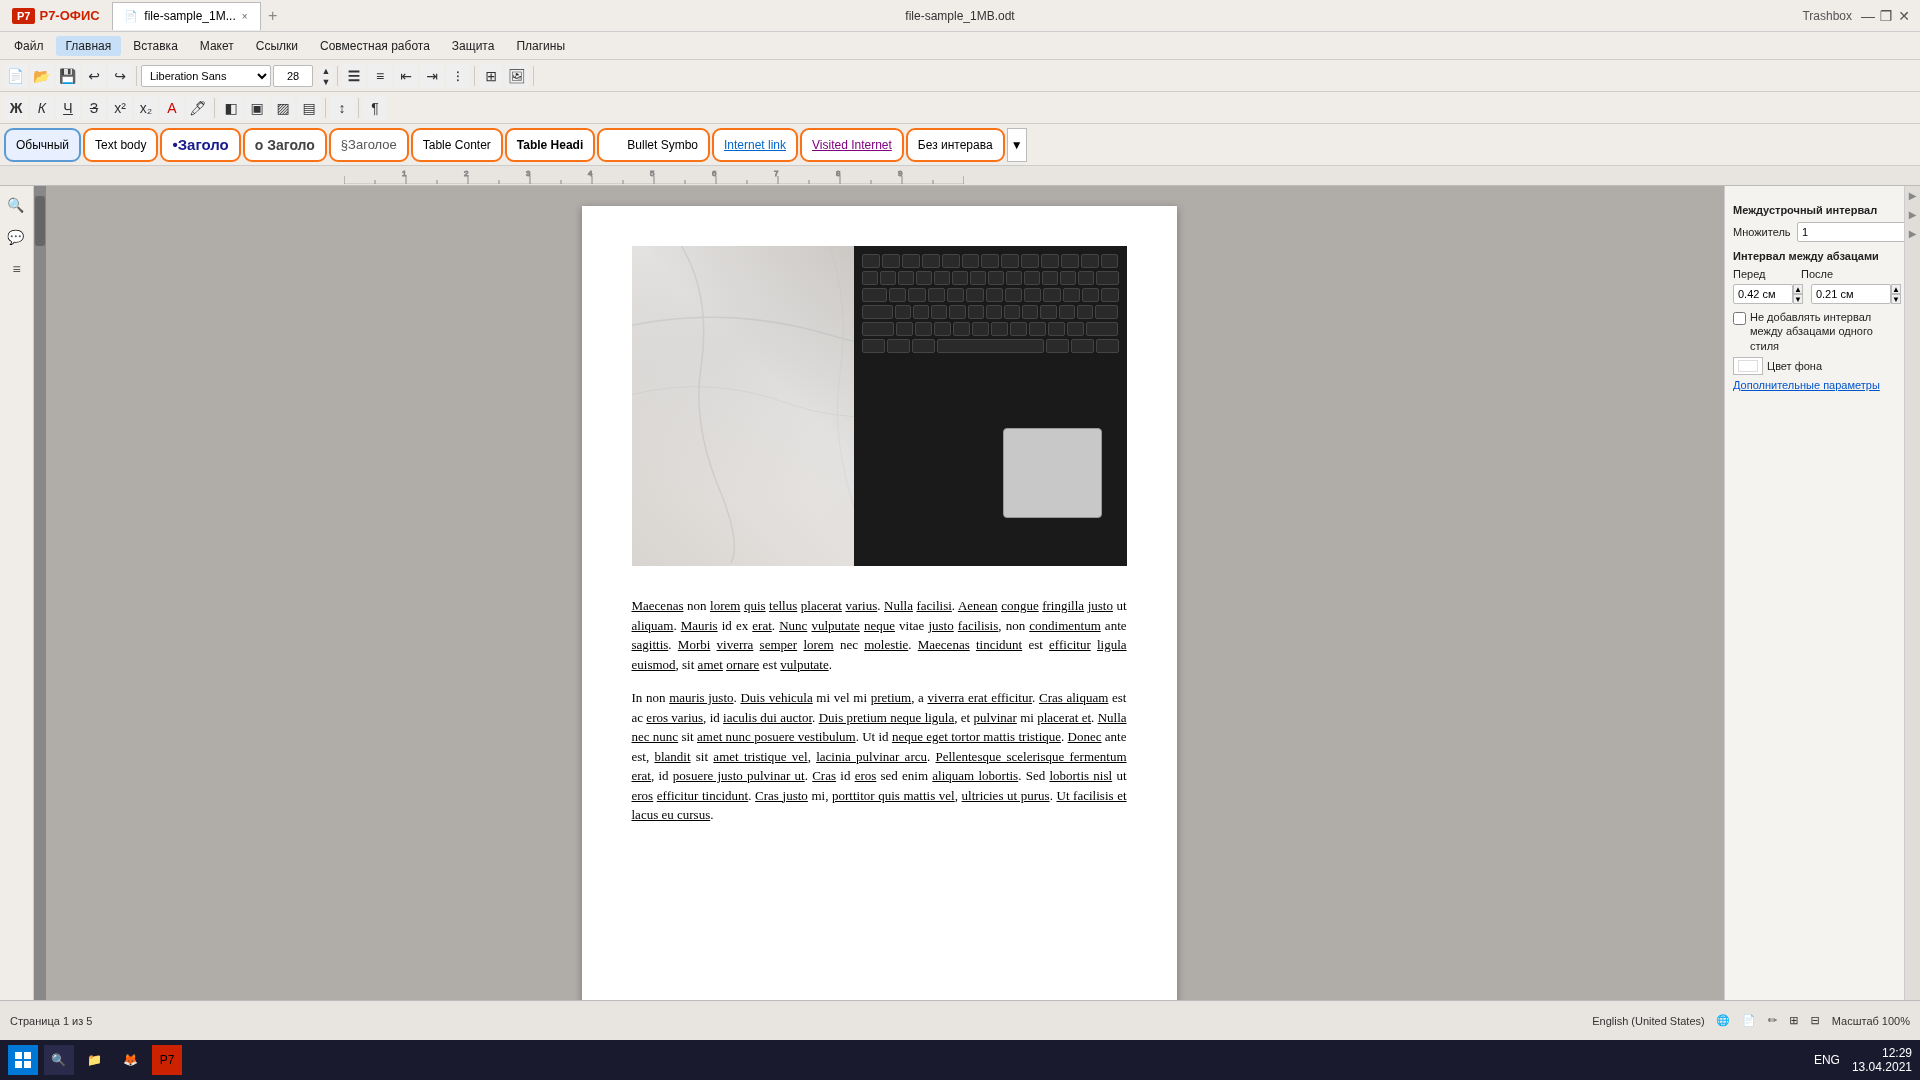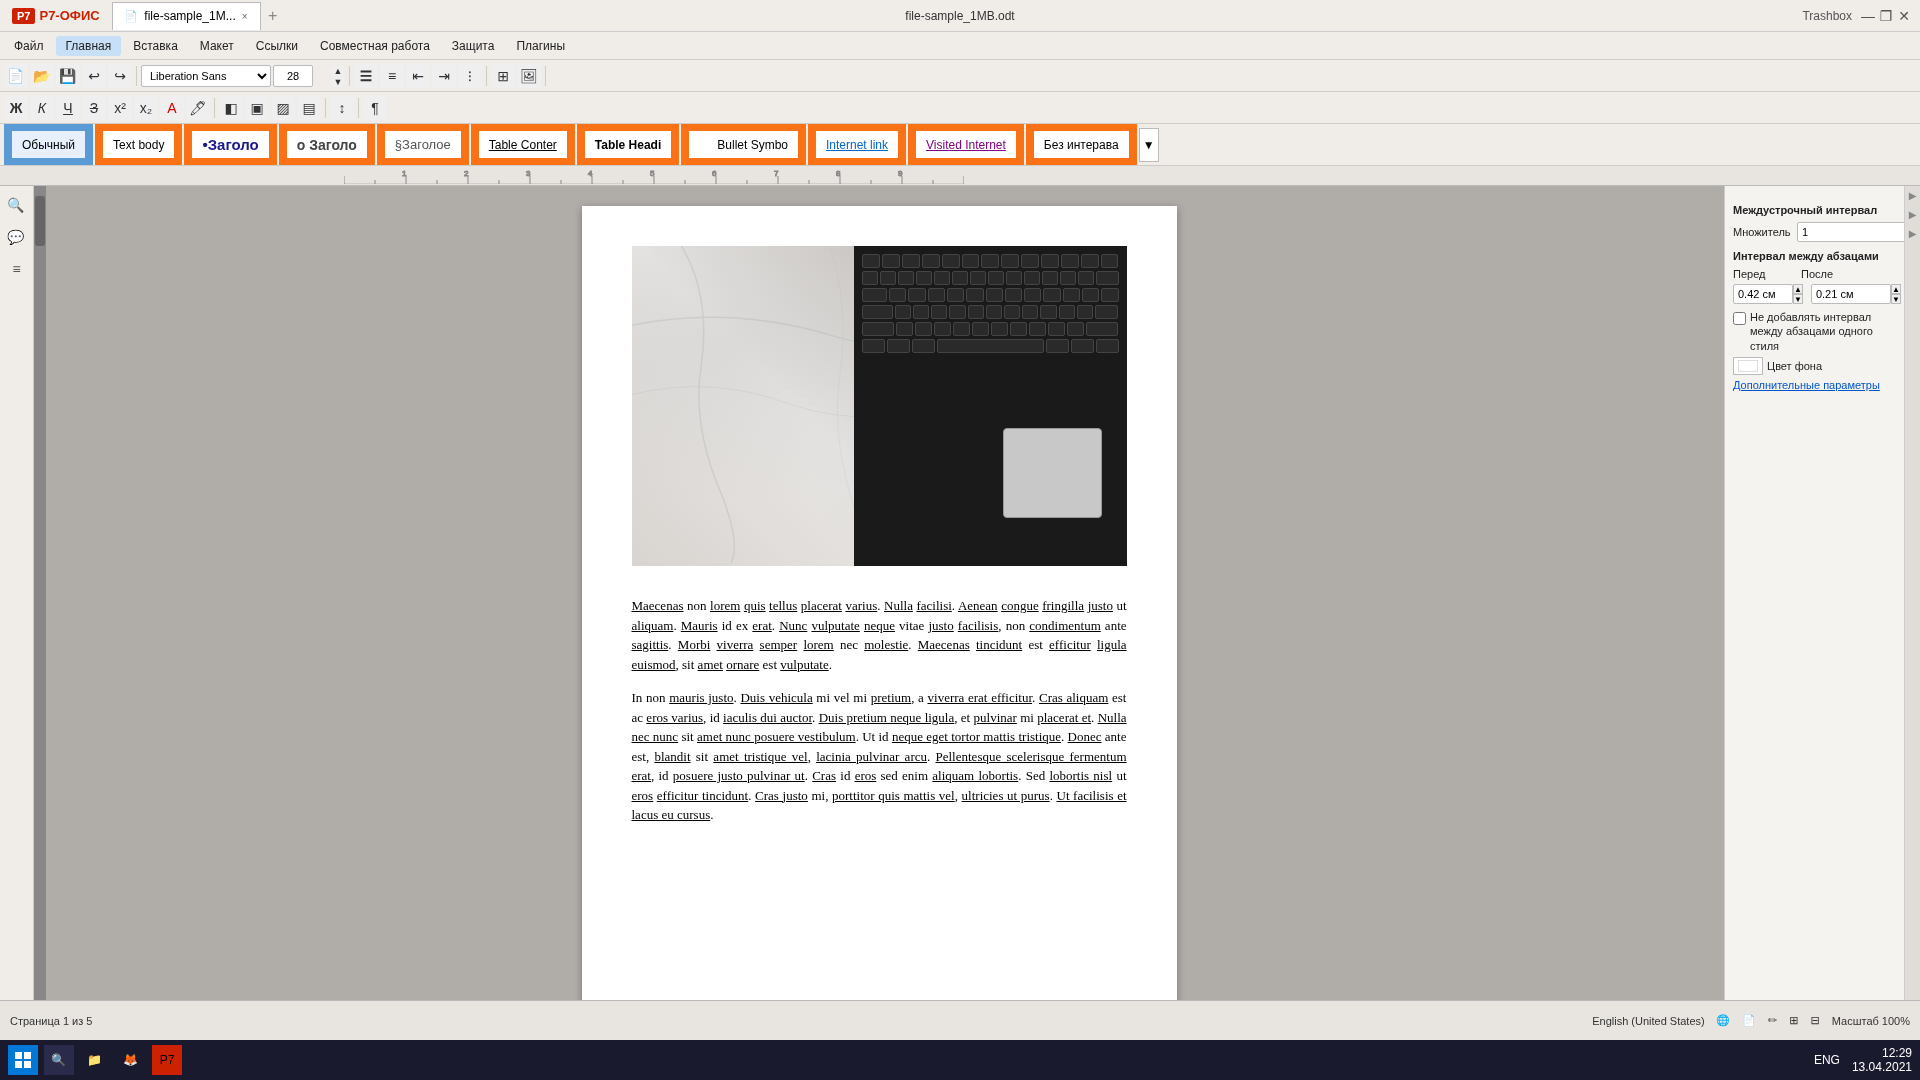--- a/index.html
+++ b/index.html
@@ -140,35 +140,35 @@
       height: 42px;
       background: #f0ece8;
       display: flex;
       align-items: center;
       padding: 0 4px;
       border-bottom: 1px solid #ccc;
       gap: 2px;
       overflow: hidden;
     }
     .style-btn {
-      height: 43px;
+      height: 34px;
       padding: 2px 10px;
-      border: 8px solid #f97316;
+      border: 2px solid #f97316;
       background: #fff;
       font-size: 12px;
       cursor: pointer;
       white-space: nowrap;
       display: flex; align-items: center; justify-content: center;
-      border-radius: 2px;
+      border-radius: 9px;
     }
     .style-btn.active { border-color: #5b9bd5; background: #e8f0ff; }
     .style-btn.heading1 { font-size: 15px; font-weight: bold; color: #1a1a8c; }
     .style-btn.heading2 { font-size: 14px; font-weight: bold; color: #444; }
     .style-btn.heading3 { font-size: 13px; color: #555; }
-    .style-btn.table-content { font-size: 12px; text-decoration: underline; }
+    .style-btn.table-content { font-size: 12px; }
     .style-btn.table-head { font-size: 12px; font-weight: bold; }
     .style-btn.bullet { font-size: 12px; padding-left: 28px; }
     .style-btn.internet-link { font-size: 12px; color: #0066cc; text-decoration: underline; }
     .style-btn.visited-link { font-size: 12px; color: #800080; text-decoration: underline; }
     .style-btn.no-space { font-size: 12px; }
     .styles-expand {
       width: 20px; height: 34px;
       border: 1px solid #bbb; background: #fff;
       display: flex; align-items: center; justify-content: center;
       cursor: pointer; font-size: 12px;
@@ -478,21 +478,21 @@
 <div id="toolbar1">
   <button class="tb-btn">📄</button>
   <button class="tb-btn">📂</button>
   <button class="tb-btn">💾</button>
   <button class="tb-btn">↩</button>
   <button class="tb-btn">↪</button>
   <div class="tb-separator"></div>
   <select class="font-select">
     <option>Liberation Sans</option>
   </select>
-  <div style="display:flex;align-items:flex-end;gap:18px;">
+  <div style="display:flex;align-items:flex-end;gap:6px;">
     <input type="text" class="font-size-select" value="28" style="">
     <div style="display:flex;flex-direction:column;gap:1px;">
       <button class="tb-btn" style="width:14px;height:10px;font-size:9px;">▲</button>
       <button class="tb-btn" style="width:14px;height:10px;font-size:9px;">▼</button>
     </div>
   </div>
   <div class="tb-separator"></div>
   <button class="tb-btn" style="font-weight:bold;">☰</button>
   <button class="tb-btn">≡</button>
   <button class="tb-btn">⇤</button>

